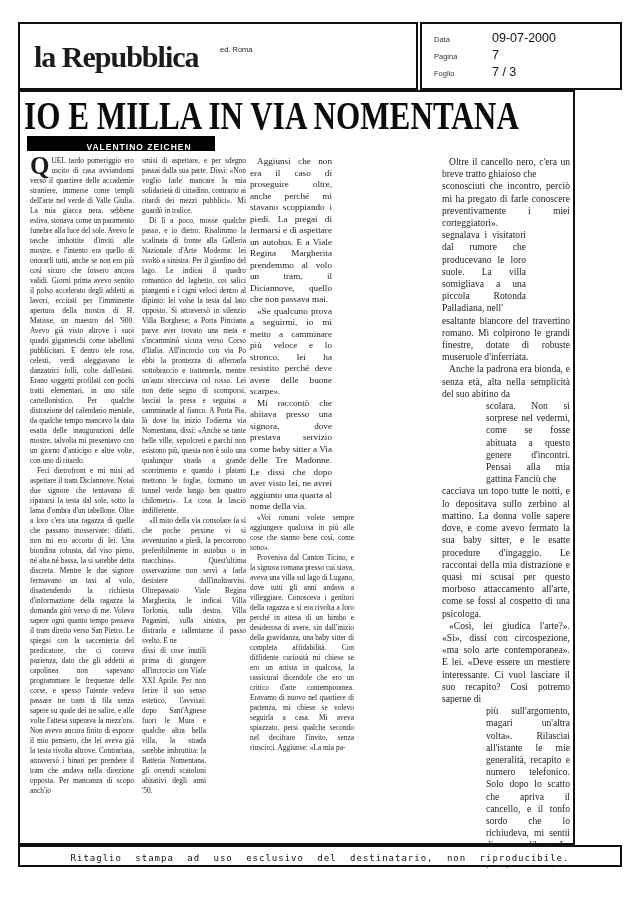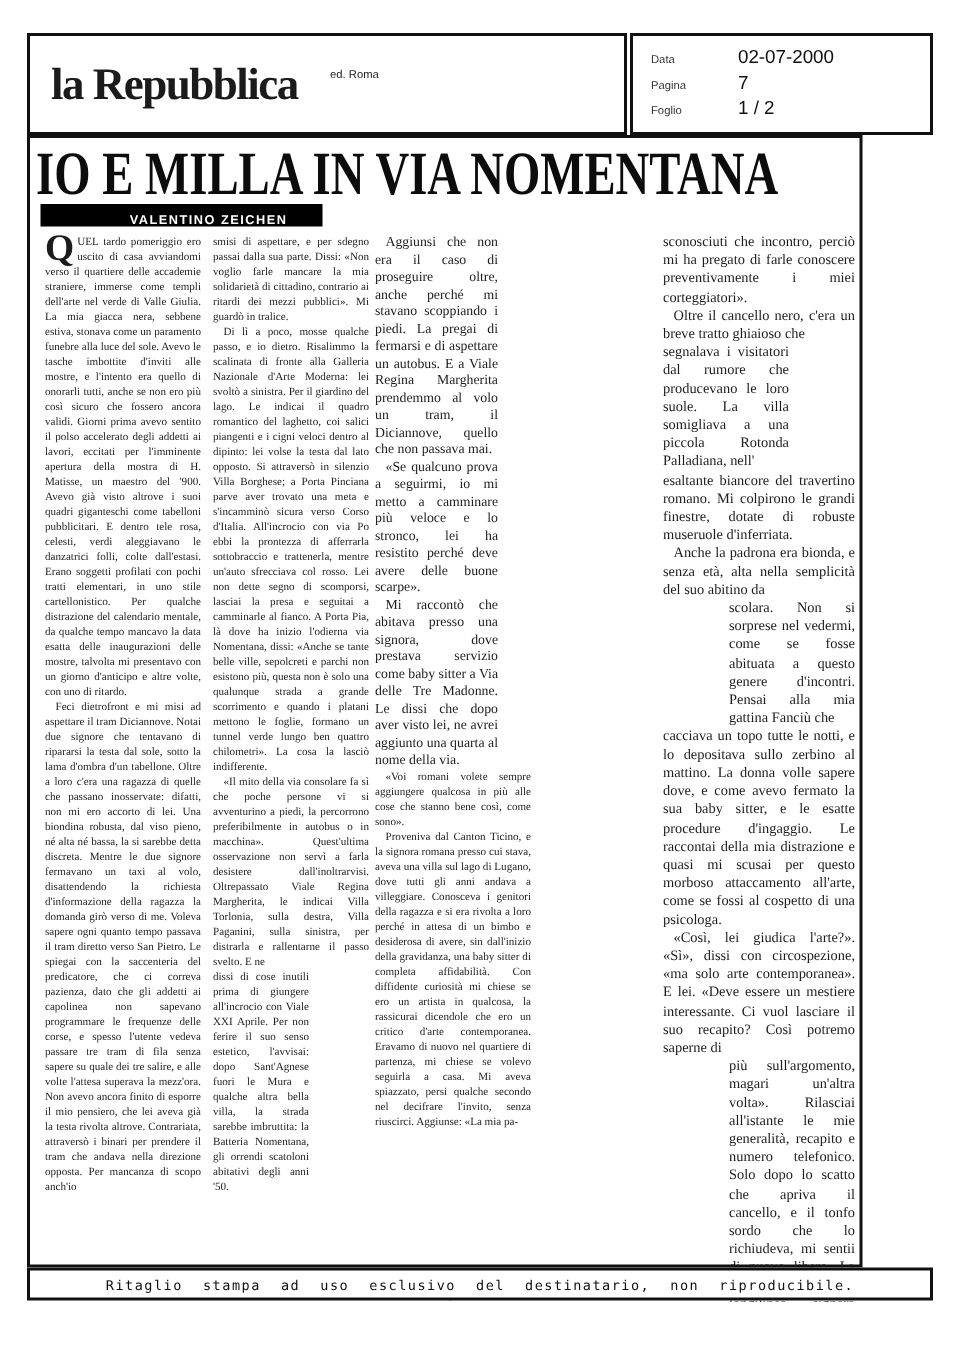--- a/index.html
+++ b/index.html
@@ -58,29 +58,29 @@
 <div class="page">
 
   <div class="box hdr-left">
     <span class="logo">la Repubblica</span>
     <span class="edition">ed. Roma</span>
   </div>
 
   <div class="box hdr-right">
     <div class="meta-row">
       <span class="meta-label">Data</span>
-      <span class="meta-value">02-07-2000</span>
+      <span class="meta-value">09-07-2000</span>
     </div>
     <div class="meta-row">
       <span class="meta-label">Pagina</span>
       <span class="meta-value">7</span>
     </div>
     <div class="meta-row">
       <span class="meta-label">Foglio</span>
-      <span class="meta-value">1 / 2</span>
+      <span class="meta-value">7 / 3</span>
     </div>
   </div>
 
   <div class="box art">
 
     <div class="headline">
       <span class="headline-inner">IO E MILLA IN VIA NOMENTANA</span>
     </div>
 
     <div class="byline-bar">
@@ -106,22 +106,22 @@
         <p class="jp big ind">«Se qualcuno prova a seguirmi, io mi metto a camminare più veloce e lo stronco, lei ha resistito perché deve avere delle buone scarpe».</p>
         <p class="jp big ind">Mi raccontò che abitava presso una signora, dove prestava servizio come baby sitter a Via delle Tre Madonne. Le dissi che dopo aver visto lei, ne avrei aggiunto una quarta al nome della via.</p>
         <p class="jp ind">«Voi romani volete sempre aggiungere qualcosa in più alle cose che stanno bene così, come sono».</p>
         <p class="jp ind">Proveniva dal Canton Ticino, e la signora romana presso cui stava, aveva una villa sul lago di Lugano, dove tutti gli anni andava a villeggiare. Conosceva i genitori della ragazza e si era rivolta a loro perché in attesa di un bimbo e desiderosa di avere, sin dall'inizio della gravidanza, una baby sitter di completa affidabilità. Con diffidente curiosità mi chiese se ero un artista in qualcosa, la rassicurai dicendole che ero un critico d'arte contemporanea. Eravamo di nuovo nel quartiere di partenza, mi chiese se volevo seguirla a casa. Mi aveva spiazzato, persi qualche secondo nel decifrare l'invito, senza riuscirci. Aggiunse: «La mia pa-</p>
         <p class="jp pin-bottom">drona tiene alla propria sicurezza e desidera vedere gli</p>
       </div>
 
       <div class="col gap4"></div>
 
       <div class="col c4">
+        <p class="jp ind">Oltre il cancello nero, c'era un breve tratto ghiaioso che</p>
         <p class="jp">sconosciuti che incontro, perciò mi ha pregato di farle conoscere preventivamente i miei corteggiatori».</p>
-        <p class="jp ind">Oltre il cancello nero, c'era un breve tratto ghiaioso che</p>
         <p class="jp cut-r">segnalava i visitatori dal rumore che producevano le loro suole. La villa somigliava a una piccola Rotonda Palladiana, nell'</p>
         <p class="jp">esaltante biancore del travertino romano. Mi colpirono le grandi finestre, dotate di robuste museruole d'inferriata.</p>
         <p class="jp ind">Anche la padrona era bionda, e senza età, alta nella semplicità del suo abitino da</p>
         <p class="jp cut-l">scolara. Non si sorprese nel vedermi, come se fosse abituata a questo genere d'incontri. Pensai alla mia gattina Fanciù che</p>
         <p class="jp">cacciava un topo tutte le notti, e lo depositava sullo zerbino al mattino. La donna volle sapere dove, e come avevo fermato la sua baby sitter, e le esatte procedure d'ingaggio. Le raccontai della mia distrazione e quasi mi scusai per questo morboso attaccamento all'arte, come se fossi al cospetto di una psicologa.</p>
         <p class="jp ind">«Così, lei giudica l'arte?». «Sì», dissi con circospezione, «ma solo arte contemporanea». E lei. «Deve essere un mestiere interessante. Ci vuol lasciare il suo recapito? Così potremo saperne di</p>
         <p class="jp cut-l">più sull'argomento, magari un'altra volta». Rilasciai all'istante le mie generalità, recapito e numero telefonico. Solo dopo lo scatto che apriva il cancello, e il tonfo sordo che lo richiudeva, mi sentii di nuovo libero. La linea elegante della longilinea signora non mostrava nessuna protube-</p>
       </div>
 
     </div>

